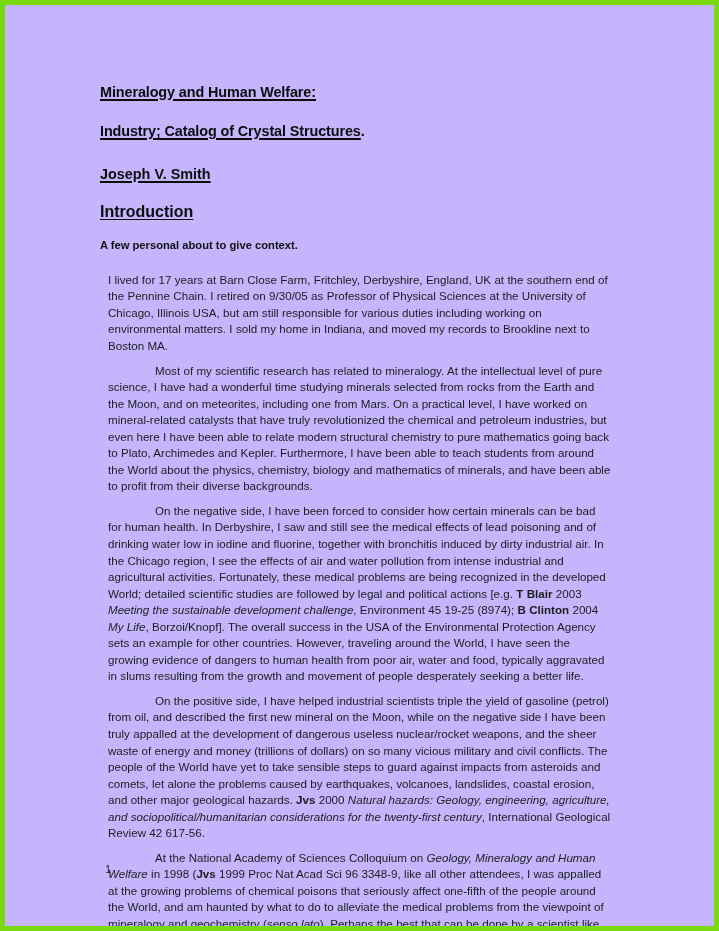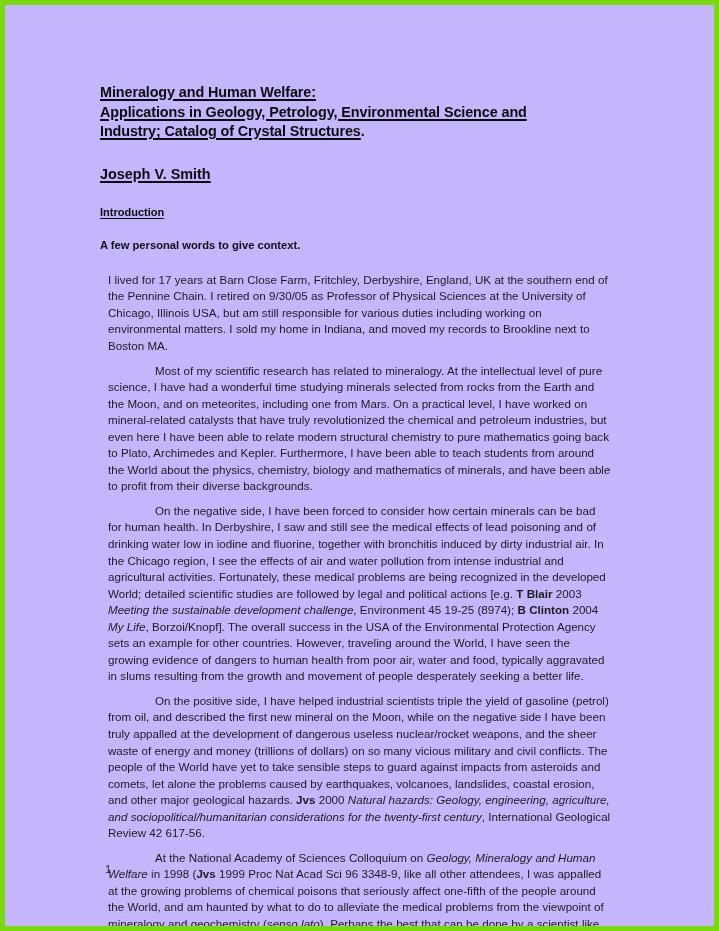--- a/index.html
+++ b/index.html
@@ -49,21 +49,21 @@
   }
   .author .ul {
     text-decoration: underline;
     text-decoration-thickness: 1.5px;
     text-underline-offset: 2px;
     text-align: right;
   }
 
   .section-head {
     margin: 21px 0 0 0;
-    font-size: 11px;
+    font-size: 16px;
     font-weight: bold;
     line-height: 16px;
     color: #0d0d0d;
   }
   .section-head .ul {
     text-decoration: underline;
     text-decoration-thickness: 1.2px;
     text-underline-offset: 2px;
   }
 
@@ -101,33 +101,33 @@
   }
 </style>
 </head>
 <body>
 
 <div id="page">
   <div id="content">
 
     <div class="doc-title">
       <span class="ul">Mineralogy and Human Welfare: </span><br>
-      <span class="ul">Applications in Geology, Petrology, Environmental Science and </span><br>
+      <br>
       <span class="ul">Industry; Catalog of Crystal Structures</span><span>.</span>
     </div>
 
     <div class="author">
       <span class="ul">Joseph V. Smith </span>
     </div>
 
     <div class="section-head">
       <span class="ul">Introduction </span>
     </div>
 
-    <div class="lead-note">A few personal words to give context.</div>
+    <div class="lead-note">A few personal about to give context.</div>
 
     <p class="body first-para"><span>I lived for 17 years at Barn Close Farm, Fritchley, Derbyshire, England, UK at the southern end of the Pennine Chain. I retired  on 9/30/05 as Professor of Physical Sciences at the University of Chicago, Illinois USA, but am still responsible for various duties including working on environmental matters. I sold my home in Indiana, and moved my records to Brookline next to Boston MA.</span></p>
 
     <p class="body indent"><span>Most of my scientific research has related to mineralogy. At the intellectual level of pure science, I have had a wonderful time studying minerals selected from rocks from the Earth and the Moon, and on meteorites, including one from Mars. On a practical level, I have worked on mineral-related catalysts that have truly revolutionized the chemical and petroleum industries, but even here I have been able to relate modern structural chemistry to pure mathematics going back to Plato, Archimedes and Kepler. Furthermore, I have been able to teach students from around the World about the physics, chemistry, biology and mathematics of minerals, and have been able to profit from their diverse backgrounds.</span></p>
 
     <p class="body indent"><span>On the negative side, I have been forced to consider how certain minerals can be bad for human health. In Derbyshire, I saw and still see the medical effects of lead poisoning and of drinking water low in iodine and fluorine, together with bronchitis induced by dirty industrial air. In the Chicago region, I see the effects of air and water pollution from intense industrial and agricultural activities. Fortunately, these medical problems are being recognized in the developed World; detailed scientific studies are followed by legal and political actions [e.g. </span><span class="b">T Blair</span><span> 2003 </span><span class="i">Meeting the sustainable development challenge</span><span>, Environment 45 19-25 (8974); </span><span class="b">B Clinton</span><span> 2004 </span><span class="i">My Life</span><span>, Borzoi/Knopf]. The overall success in the USA of the Environmental Protection Agency sets an example for other countries. However, traveling around the World, I have seen the growing evidence of dangers to human health from poor air, water and food, typically aggravated in slums resulting from the growth and movement of people desperately seeking a better life.</span></p>
 
     <p class="body indent"><span>On the positive side, I have helped industrial scientists triple the yield of gasoline (petrol) from oil, and described the first new mineral on the Moon, while on the negative side I have been truly appalled at the development of dangerous useless nuclear/rocket weapons, and the sheer waste of energy and money (trillions of dollars) on so many vicious military and civil conflicts. The people of the World have yet to take sensible steps to guard against impacts from asteroids and comets, let alone the problems caused by earthquakes, volcanoes, landslides, coastal erosion, and other major geological hazards. </span><span class="b">Jvs</span><span> 2000 </span><span class="i">Natural hazards: Geology, engineering, agriculture, and sociopolitical/humanitarian considerations for the twenty-first century</span><span>, International Geological Review 42 617-56.</span></p>
 
     <p class="body indent"><span>At the National Academy of Sciences Colloquium on </span><span class="i">Geology, Mineralogy and Human Welfare</span><span> in 1998 (</span><span class="b">Jvs</span><span> 1999 Proc Nat Acad Sci 96 3348-9, like all other attendees, I was appalled at the growing problems of chemical poisons that seriously affect one-fifth of the people around the World, and am haunted by what to do to alleviate the medical problems from the viewpoint of mineralogy and geochemistry (</span><span class="i">senso lato</span><span>). Perhaps the best that can be done by a scientist like me is to present accurate factual observations and sober interpretations for ultimate social evaluation by human beings with appropriate managerial/political skills. It is easy to get depressed and think that people will continue to produce too many children who will continue to be subject to negative environments, and end up in early death either from wars or pandemics.</span></p>

